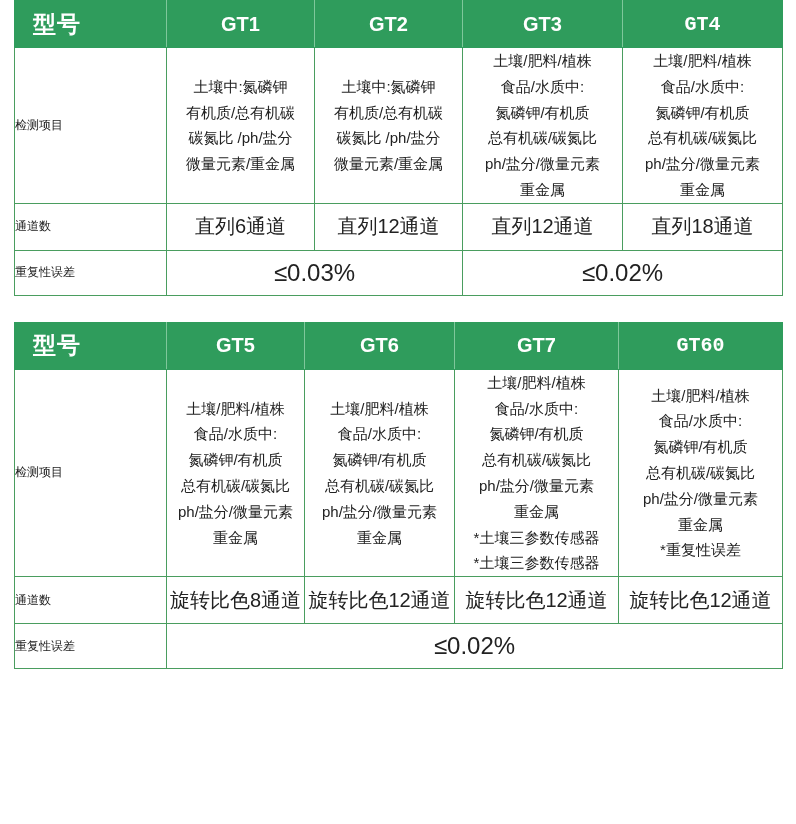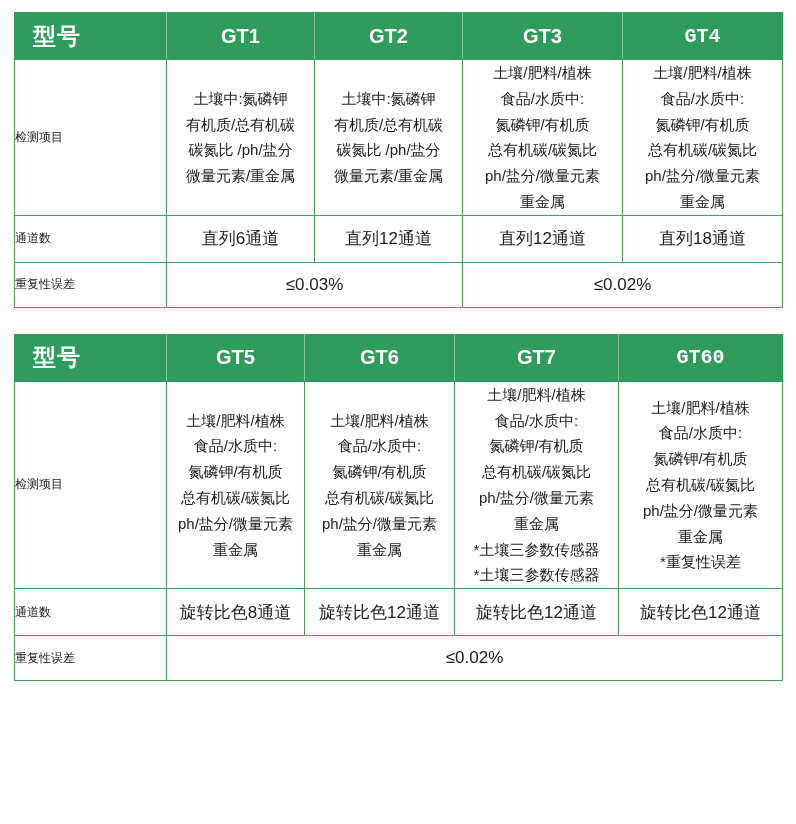--- a/index.html
+++ b/index.html
@@ -12,21 +12,21 @@
     height: 824px;
     font-family: "Liberation Sans", "DejaVu Sans", sans-serif;
     color: #1a1a1a;
     overflow: hidden;
   }
   .page {
     width: 796px;
     height: 592px;
     position: relative;
     box-sizing: border-box;
-    padding: 12px 14px;
+    padding: 0 14px;
   }
   .spec-table {
     width: 768px;
     border-collapse: collapse;
     table-layout: fixed;
     border: 1px solid #4a9d5f;
     background: #ffffff;
   }
   .spec-table + .spec-table {
     margin-top: 26px;
@@ -72,27 +72,27 @@
     line-height: 1.72;
     color: #222;
     text-align: center;
     padding: 10px 8px 10px 10px;
     vertical-align: middle;
   }
   .items-cell div {
     white-space: nowrap;
   }
   .channel-cell {
-    font-size: 17px;
+    font-size: 20px;
     text-align: center;
     height: 46px;
     color: #222;
   }
   .err-cell {
-    font-size: 17px;
+    font-size: 24px;
     text-align: center;
     height: 44px;
     color: #222;
   }
   
   .t1 col.c0 { width: 152px; }
   .t1 col.c1 { width: 148px; }
   .t1 col.c2 { width: 148px; }
   .t1 col.c3 { width: 160px; }
   .t1 col.c4 { width: 160px; }

